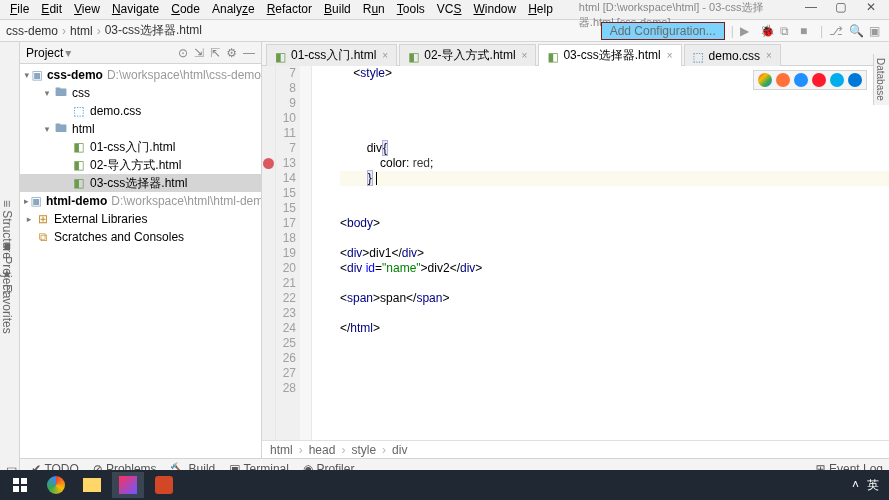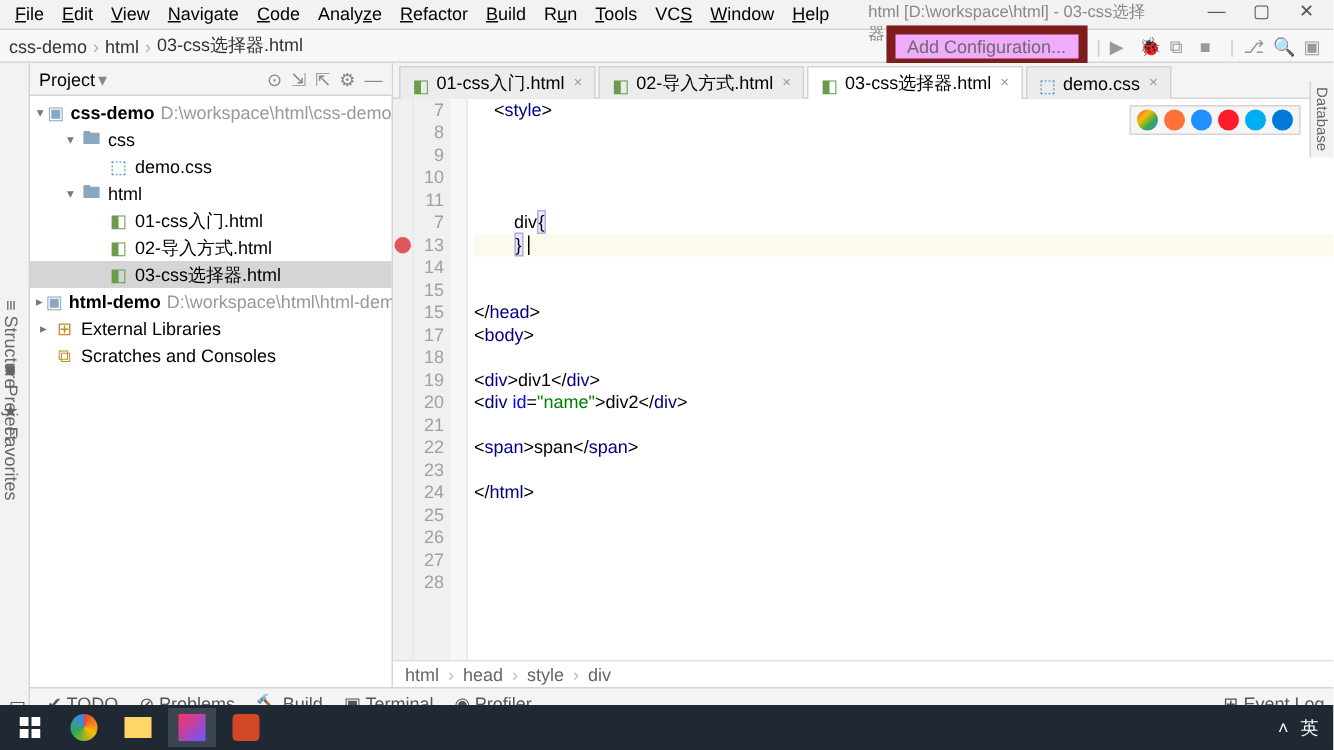--- a/index.html
+++ b/index.html
@@ -7,21 +7,21 @@
 .menubar { height: 20px; background: #f2f2f2; display: flex; align-items: flex-start; padding: 0 4px; border-bottom: 1px solid #d4d4d4; }
 .menubar .menu-item { padding: 2px 6px; cursor: pointer; }
 .menubar .menu-item u { text-decoration: underline; }
 .menubar .title { margin-left: 20px; color: #888; font-size: 11px; }
 .menubar .win-controls { margin-left: auto; display: flex; gap: 2px; }
 .menubar .win-controls span { width: 28px; text-align: center; color: #555; cursor: pointer; }
 .navbar { height: 22px; background: #f7f7f7; display: flex; align-items: center; padding: 0 6px; border-bottom: 1px solid #d4d4d4; font-size: 11px; }
 .navbar .crumb { color: #333; }
 .navbar .sep { color: #aaa; margin: 0 4px; }
 .navbar .right { margin-left: auto; display: flex; align-items: center; gap: 6px; }
-.navbar .add-conf { border: 6px solid #7f1d1d; background: #f0abfc; padding: 1px 8px; color: #6b6b6b; }
+.navbar .add-conf { border: 1px solid #7f1d1d; background: #7dd3fc; padding: 1px 8px; color: #6b6b6b; }
 .navbar .ticon { width: 14px; height: 14px; color: #999; }
 .project-bar { width: 20px; background: #f2f2f2; border-right: 1px solid #d4d4d4; float: left; height: 438px; writing-mode: vertical-lr; text-align: center; font-size: 10px; color: #666; padding-top: 10px; }
 .main { display: flex; height: 416px; }
 .sidebar { width: 242px; background: #fff; border-right: 1px solid #d4d4d4; display: flex; flex-direction: column; }
 .sidebar-head { height: 22px; background: #f4f4f4; border-bottom: 1px solid #d4d4d4; display: flex; align-items: center; padding: 0 6px; font-size: 11px; }
 .sidebar-head .icons { margin-left: auto; display: flex; gap: 6px; color: #888; }
 .tree { padding: 2px 0; font-size: 11px; overflow: auto; flex: 1; }
 .tree-item { display: flex; align-items: center; height: 18px; padding-left: 4px; white-space: nowrap; cursor: pointer; }
 .tree-item .tw { width: 10px; color: #787878; margin-right: 2px; font-size: 9px; display: inline-block; text-align: center; }
 .tree-item .ic { width: 14px; height: 14px; margin-right: 4px; display: inline-flex; align-items: center; justify-content: center; }
@@ -33,21 +33,21 @@
 .editor { flex: 1; display: flex; flex-direction: column; position: relative; }
 .tabs { height: 24px; background: #f4f4f4; border-bottom: 1px solid #d4d4d4; display: flex; align-items: flex-end; padding-left: 4px; }
 .tab { height: 22px; display: flex; align-items: center; padding: 0 8px; border: 1px solid #d4d4d4; border-bottom: none; background: #ececec; margin-right: 2px; font-size: 11px; cursor: pointer; position: relative; top: 1px; }
 .tab.active { background: #fff; }
 .tab .tic { width: 12px; height: 12px; margin-right: 4px; }
 .tab .close { margin-left: 6px; color: #999; font-size: 10px; }
 .code-area { flex: 1; display: flex; position: relative; font-family: "Consolas", "Courier New", monospace; font-size: 13px; line-height: 15px; }
 .gutter-bp { width: 14px; background: #f0f0f0; border-right: 1px solid #e8e8e8; }
 .gutter-ln { width: 24px; background: #f0f0f0; text-align: right; color: #a0a0a0; padding-right: 4px; }
 .gutter-fold { width: 12px; background: #f7f7f7; border-right: 1px solid #e8e8e8; }
-.code { flex: 1; background: #fff; position: relative; padding-left: 4px; }
+.code { flex: 1; background: #fff; position: relative; padding-left: 4px; margin-left: 24px; }
 .line { height: 15px; white-space: pre; }
 .line.hl { background: #fcfaed; }
 .bp-dot { width: 11px; height: 11px; background: #db5860; border-radius: 50%; margin: 2px auto; } .tag { color: #000080; } .str { color: #008000; } .attr { color: #0000ff; } .sel { color: #000; } .prop { color: #000; } .val { color: #3a3a3a; }
 .cursor-caret { display: inline-block; width: 1px; height: 13px; background: #000; vertical-align: middle; }
 .browser-icons { position: absolute; top: 28px; right: 22px; background: #f5f5f5; border: 1px solid #d4d4d4; padding: 2px 4px; display: flex; gap: 4px; }
 .bi { width: 14px; height: 14px; border-radius: 50%; }
 .breadcrumb-bot { height: 18px; border-top: 1px solid #e0e0e0; padding: 1px 8px; font-size: 11px; color: #666; display: flex; gap: 6px; }
 .breadcrumb-bot span { display: flex; align-items: center; }
 .breadcrumb-bot .sep2 { color: #bbb; }
 .bottom-tools { height: 20px; background: #f4f4f4; border-top: 1px solid #d4d4d4; display: flex; align-items: center; padding: 0 6px; font-size: 11px; }
@@ -281,24 +281,24 @@
           <div class="line"></div>
           <div class="line"></div>
         </div>
       <div class="code" id="code">
           <div class="line">    &lt;<span class="tag">style</span>&gt;</div>
           <div class="line"></div>
           <div class="line"></div>
           <div class="line"></div>
           <div class="line"></div>
           <div class="line">        <span class="sel">div</span><span class="hl-brace">{</span></div>
+          <div class="line">            <span class="prop">color</span>: <span class="val">red</span>;</div>
           <div class="line hl">        <span class="hl-brace">}</span> <span class="cursor-caret"></span></div>
           <div class="line"></div>
           <div class="line"></div>
-          <div class="line">&lt;/<span class="tag">head</span>&gt;</div>
           <div class="line">&lt;<span class="tag">body</span>&gt;</div>
           <div class="line"></div>
           <div class="line">&lt;<span class="tag">div</span>&gt;div1&lt;/<span class="tag">div</span>&gt;</div>
           <div class="line">&lt;<span class="tag">div </span><span class="attr">id</span>=<span class="str">"name"</span>&gt;div2&lt;/<span class="tag">div</span>&gt;</div>
           <div class="line"></div>
           <div class="line">&lt;<span class="tag">span</span>&gt;span&lt;/<span class="tag">span</span>&gt;</div>
           <div class="line"></div>
           <div class="line">&lt;/<span class="tag">html</span>&gt;</div>
         </div>
     </div>

